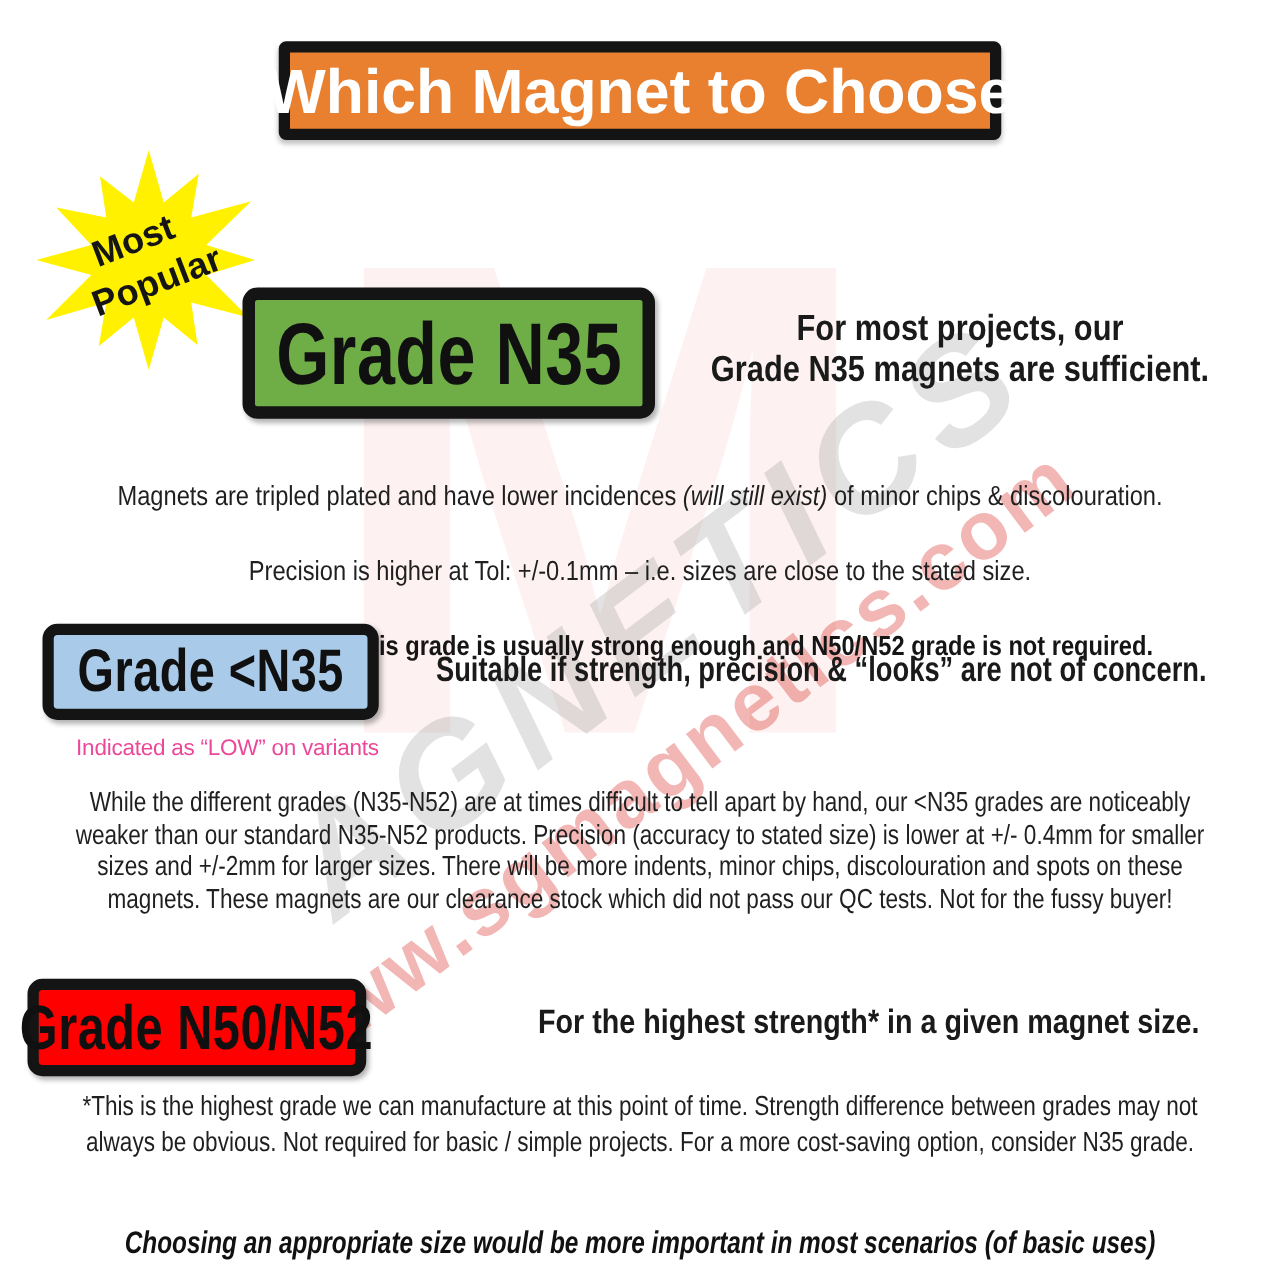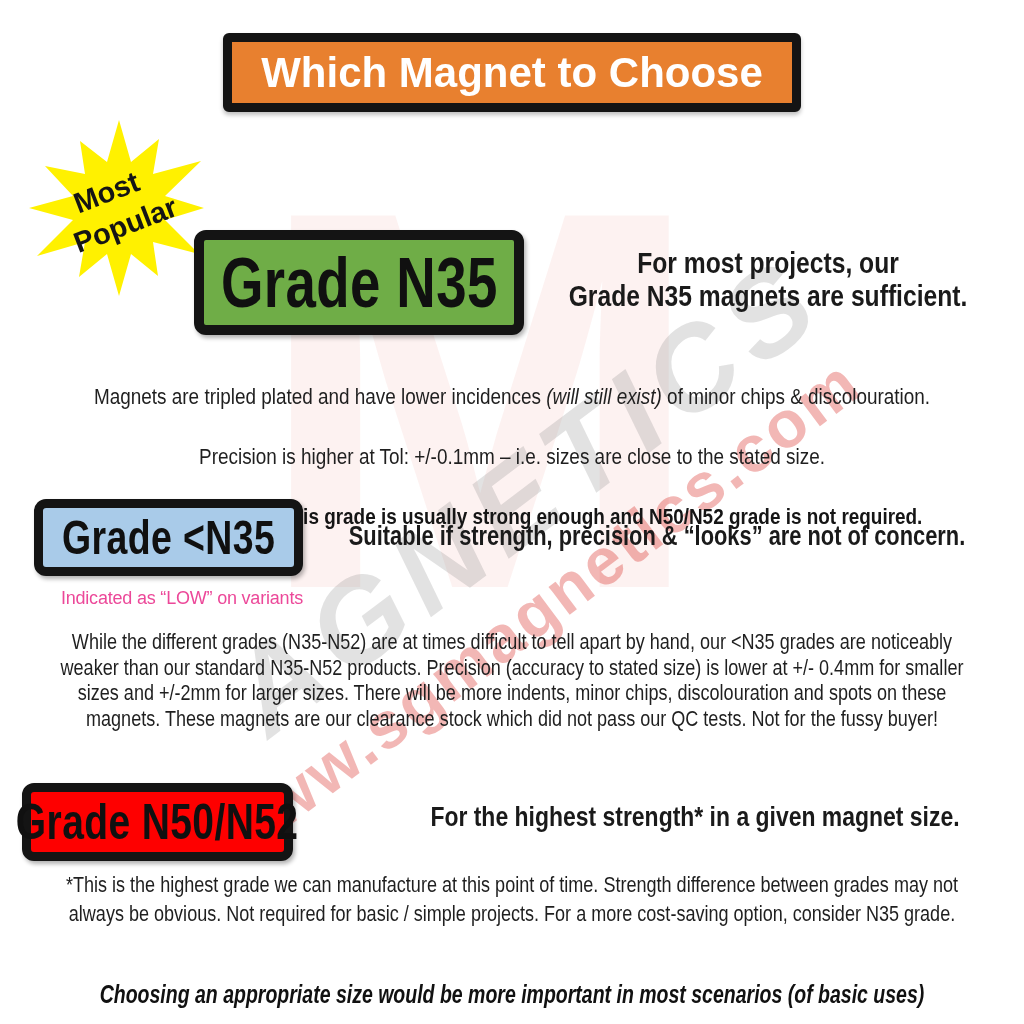--- a/index.html
+++ b/index.html
@@ -36,21 +36,21 @@
   
   .banner{
     left:50%;top:33px;transform:translateX(-50%);
     width:578px;height:79px;box-sizing:border-box;
     background:#E8802F;
     border:9px solid #141414;border-radius:6px;
     display:flex;align-items:center;justify-content:center;
     box-shadow:0 3px 4px rgba(0,0,0,0.25);
   }
   .banner-label{
-    color:#ffffff;font-size:42px;font-weight:700;white-space:nowrap;
+    color:#ffffff;font-size:50px;font-weight:700;white-space:nowrap;
   }
   
   .burst{left:14px;top:116px;width:216px;height:196px;}
   .burst text{
     font-family:"Liberation Sans", sans-serif;
     font-weight:700;font-size:29px;fill:#151515;
   }
   
   .gbox{
     box-sizing:border-box;

